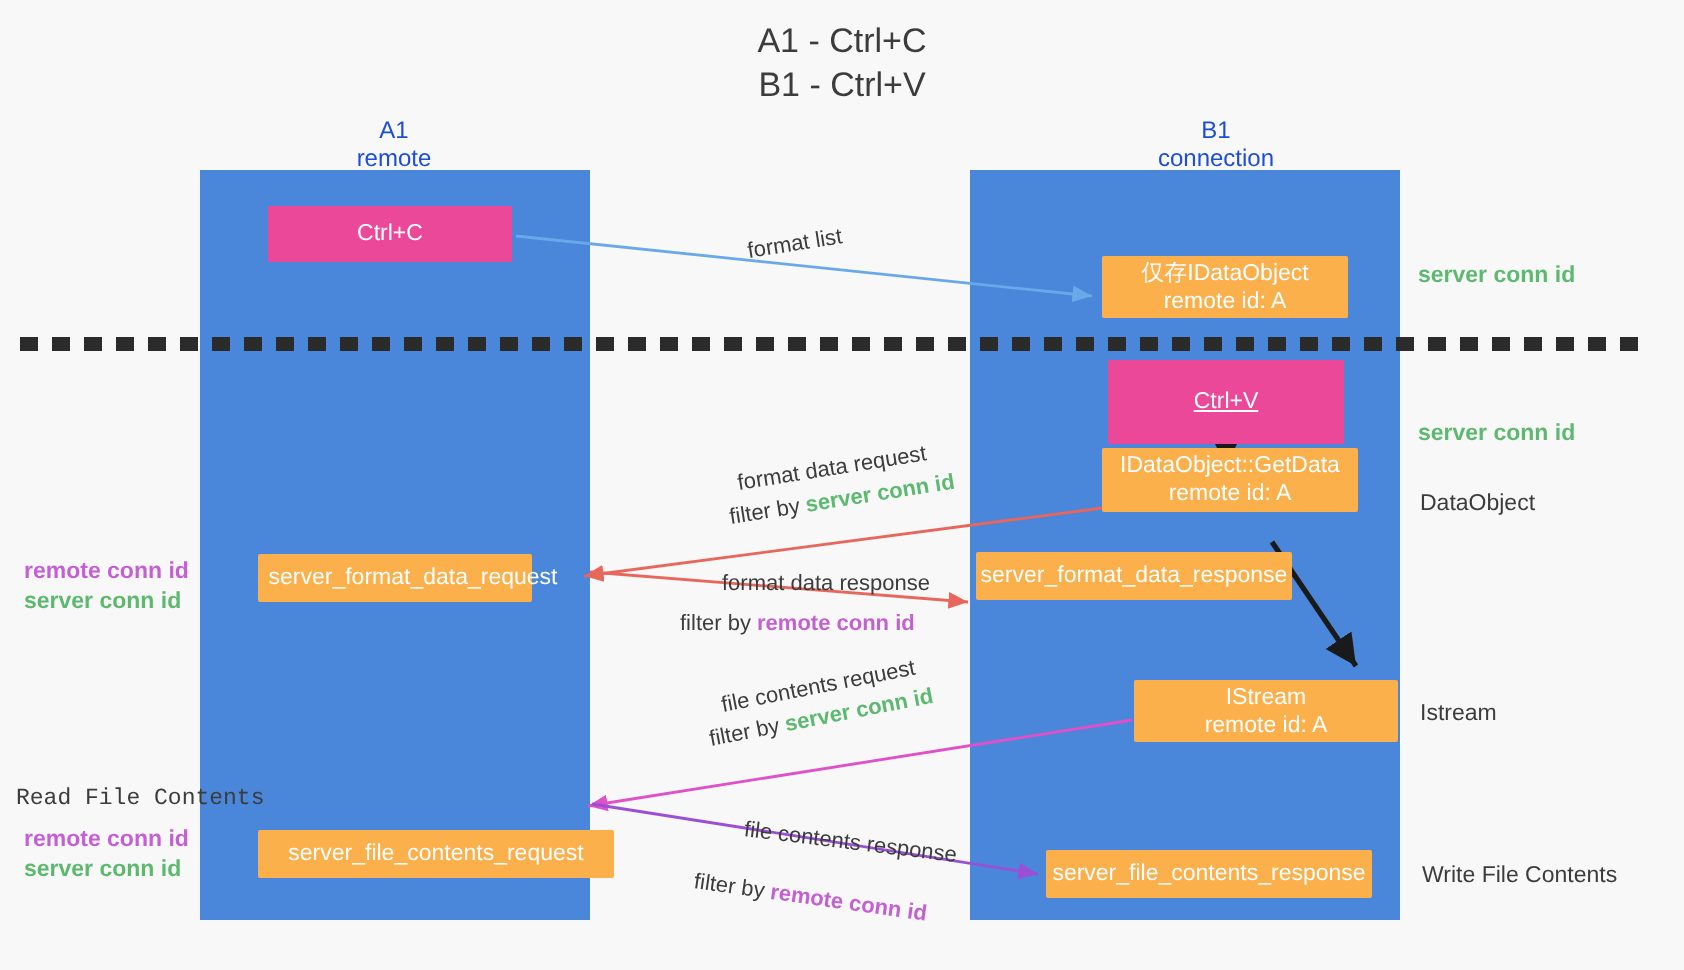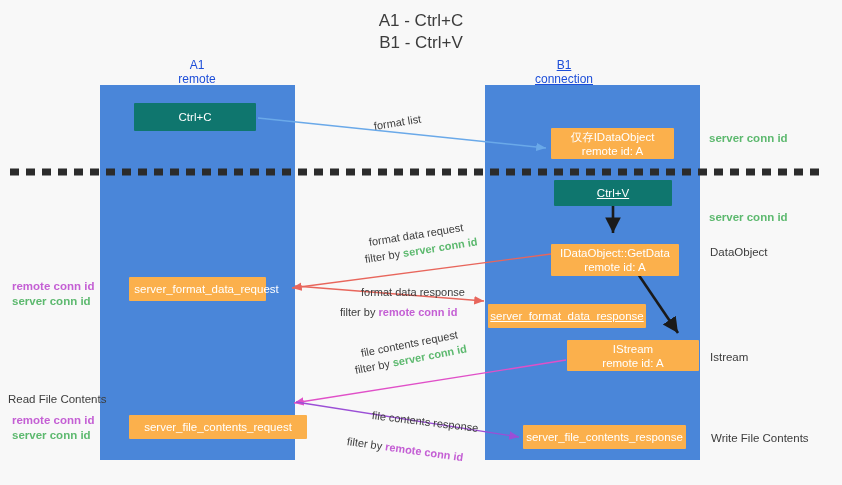--- a/index.html
+++ b/index.html
@@ -60,21 +60,21 @@
     display: flex;
     flex-direction: column;
     align-items: center;
     justify-content: center;
     color: #ffffff;
     font-size: 11.5px;
     line-height: 14px;
     text-align: center;
     border-radius: 1px;
   }
-  .box.green { background: #0f766e; align-items: center; }
+  .box.green { background: #ec4899; align-items: center; }
   .box.orange { background: #fbb04c; }
   .box .l2 { display: block; }
 
   .side-label {
     position: absolute;
     font-size: 11.5px;
     line-height: 15px;
     color: #3c3c3c;
   }
   .green-txt { color: #5db96f; font-weight: bold; }
@@ -103,21 +103,21 @@
     <span>B1 - Ctrl+V</span>
   </div>
 
   <div class="lane" id="lane-a1"></div>
   <div class="lane" id="lane-b1"></div>
 
   <div class="lane-head" style="left:97px; top:58px;">
     <span class="big">A1</span>
     <span class="sub">remote</span>
   </div>
-  <div class="lane-head" style="left:464px; top:58px;text-decoration:underline;">
+  <div class="lane-head" style="left:508px; top:58px;">
     <span class="big">B1</span>
     <span class="sub">connection</span>
   </div>
 
   <svg id="wires">
     <defs>
       <marker id="ah-blue" markerWidth="8" markerHeight="8" refX="7" refY="3" orient="auto">
         <path d="M0,0 L7,3 L0,6 z" fill="#6aa9e9"></path>
       </marker>
       <marker id="ah-red" markerWidth="8" markerHeight="8" refX="7" refY="3" orient="auto">
@@ -153,34 +153,34 @@
 
   <div class="box green" style="left:134px; top:103px; width:122px; height:28px;">
     <span>Ctrl+C</span>
   </div>
 
   <div class="box orange" style="left:551px; top:128px; width:123px; height:31px;">
     <span>仅存IDataObject</span>
     <span class="l2">remote id: A</span>
   </div>
 
-  <div class="box green" style="left:554px; top:180px; width:118px; height:26px;text-decoration:underline;">
+  <div class="box green" style="left:554px; top:180px; width:118px; height:42px;text-decoration:underline;">
     <span>Ctrl+V</span>
   </div>
 
-  <div class="box orange" style="left:551px; top:244px; width:128px; height:32px;">
+  <div class="box orange" style="left:551px; top:224px; width:128px; height:32px;">
     <span>IDataObject::GetData</span>
     <span class="l2">remote id: A</span>
   </div>
 
   <div class="box orange" style="left:129px; top:277px; width:137px; height:24px;padding-left:18px;">
     <span>server_format_data_request</span>
   </div>
 
-  <div class="box orange" style="left:488px; top:304px; width:158px; height:24px;text-decoration:underline;">
+  <div class="box orange" style="left:488px; top:276px; width:158px; height:24px;">
     <span>server_format_data_response</span>
   </div>
 
   <div class="box orange" style="left:567px; top:340px; width:132px; height:31px;">
     <span>IStream</span>
     <span class="l2">remote id: A</span>
   </div>
 
   <div class="box orange" style="left:129px; top:415px; width:178px; height:24px;">
     <span>server_file_contents_request</span>
@@ -224,17 +224,17 @@
 
   <div class="side-label green-txt" style="left:709px; top:131px;">server conn id</div>
   <div class="side-label green-txt" style="left:709px; top:210px;">server conn id</div>
   <div class="side-label" style="left:710px; top:245px;">DataObject</div>
   <div class="side-label" style="left:710px; top:350px;">Istream</div>
   <div class="side-label" style="left:711px; top:431px;">Write File Contents</div>
 
   <div class="side-label purple-txt" style="left:12px; top:279px;">remote conn id</div>
   <div class="side-label green-txt" style="left:12px; top:294px;">server conn id</div>
 
-  <div class="side-label" style="left:8px; top:392px;">Read File Contents</div>
+  <div class="side-label" style="left:8px; top:392px;font-family:Liberation Mono, monospace;">Read File Contents</div>
   <div class="side-label purple-txt" style="left:12px; top:413px;">remote conn id</div>
   <div class="side-label green-txt" style="left:12px; top:428px;">server conn id</div>
 
 </div>
 
 </body></html>

